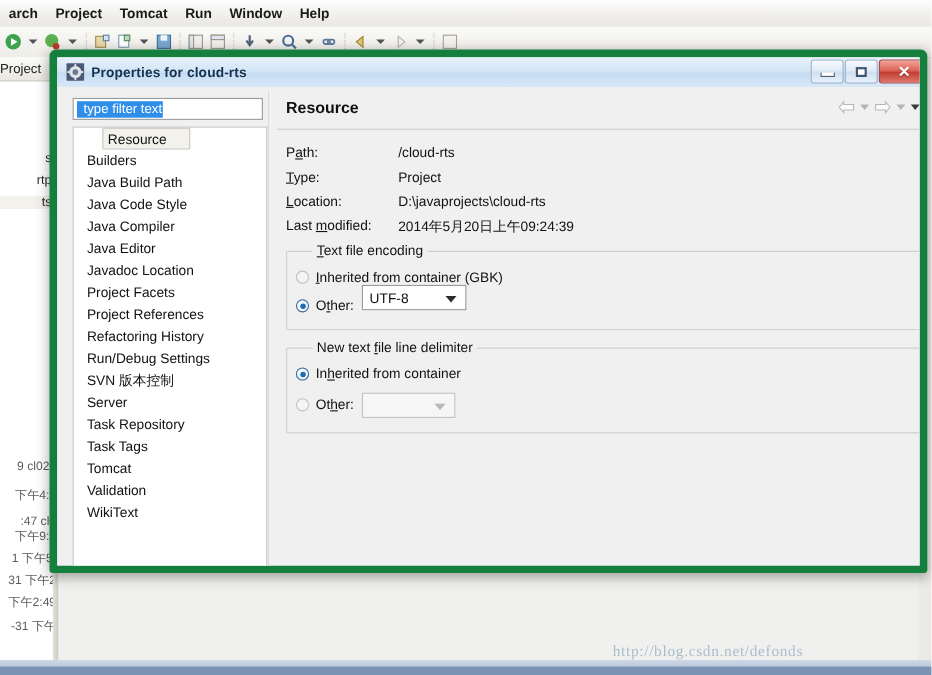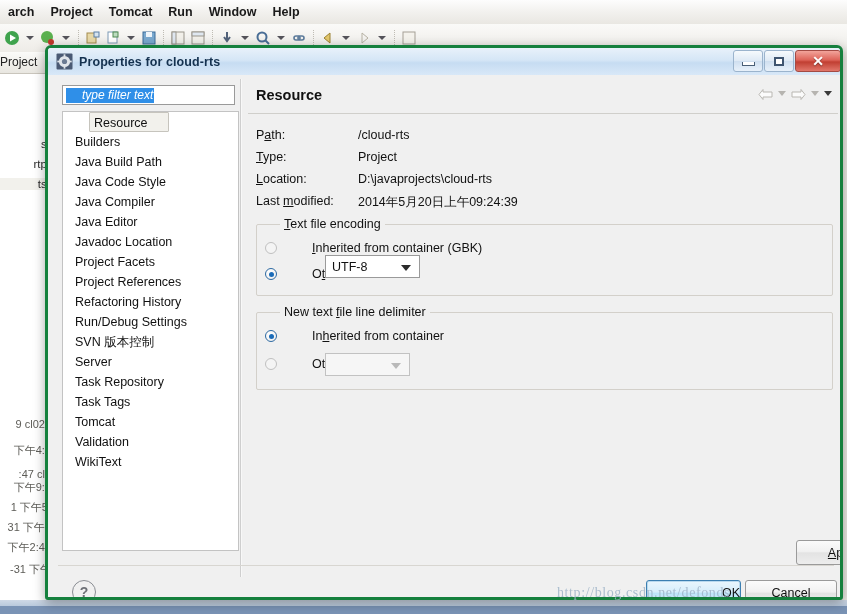--- a/index.html
+++ b/index.html
@@ -65,23 +65,23 @@
   }
   #bg-divider-v { position:absolute; left:48px; top:52px; width:4px; height:562px;
     background:linear-gradient(to right,#e6e4de,#cfccc4); }
   #bg-bottom-bar { position:absolute; left:0; top:600px; width:847px; height:14px;
     background:linear-gradient(to bottom,#cfd9e6,#9db4cf); }
   #bg-bottom-bar2 { position:absolute; left:0; top:606px; width:847px; height:8px; background:#7a93b5; }
   #bg-right-strip { position:absolute; left:835px; top:52px; width:12px; height:548px; background:#eceae4; }
 
   
   #dialog {
-    position:absolute; left:45px; top:45px; width:798px; height:555px;
+    position:absolute; left:45px; top:45px; width:798px; height:476px;
     background:#f0f0f0;
-    border:3px solid #15803d;
+    border:7px solid #15803d;
     border-radius:6px 6px 3px 3px;
     box-shadow:0 3px 12px rgba(0,0,0,0.35);
     box-sizing:border-box;
     overflow:hidden;
   }
   #titlebar {
     position:absolute; left:0; top:0; width:796px; height:27px;
     background:linear-gradient(to bottom,#e8f1fa 0%,#d5e6f6 45%,#c6dcf2 55%,#d8e8f8 100%);
     border-bottom:1px solid #b5cde3;
     display:flex; align-items:center;
@@ -106,21 +106,21 @@
 
   #dlg-body { position:absolute; left:0; top:27px; width:796px; height:526px; background:#f0f0f0; }
 
   
   #filter-input {
     position:absolute; left:14px; top:10px; width:173px; height:20px;
     border:1px solid #9a9a9a; background:#ffffff; box-sizing:border-box;
     font-size:12px; color:#000; padding:2px 3px;
     display:flex; align-items:center;
   }
-  #filter-input .sel { background:#2f8fe8; color:#ffffff; padding:0 1px 1px 16px;font-style:italic; }
+  #filter-input .sel { background:#2f8fe8; color:#ffffff; padding:0 1px 1px 6px; }
 
   #tree-box {
     position:absolute; left:14px; top:36px; width:177px; height:440px;
     background:#ffffff; border:1px solid #c3c3c3; box-sizing:border-box; overflow:hidden;
   }
   .tree-item {
     font-size:12.5px; color:#111; height:20px; line-height:20px;
     padding-left:12px; white-space:nowrap;
   }
   .tree-item.selected {
@@ -163,21 +163,21 @@
   .groupbox {
     position:absolute; border:1px solid #d3d0ca; border-radius:2px;
     box-sizing:border-box; background:transparent;
   }
   .group-title {
     position:absolute; top:-8px; left:8px; background:#f0f0f0;
     padding:0 4px; font-size:12.5px; color:#111; white-space:nowrap;margin-left:15px;
   }
   .group-title u { text-decoration:underline; }
 
-  .radio-row { position:absolute; display:flex; align-items:center;gap:29px; }
+  .radio-row { position:absolute; display:flex; align-items:center; }
   .radio {
     width:12px; height:12px; border-radius:50%; box-sizing:border-box;
     border:1px solid #9a9a9a;
     background:radial-gradient(circle at 40% 35%, #ffffff 0%, #f1f1f1 70%, #e2e2e2 100%);
     margin-right:6px; flex:none; position:relative;
   }
   .radio.checked { border-color:#2e6aa3; }
   .radio.checked::after {
     content:""; position:absolute; left:2.5px; top:2.5px; width:5px; height:5px;
     border-radius:50%; background:#1a6bb8;

